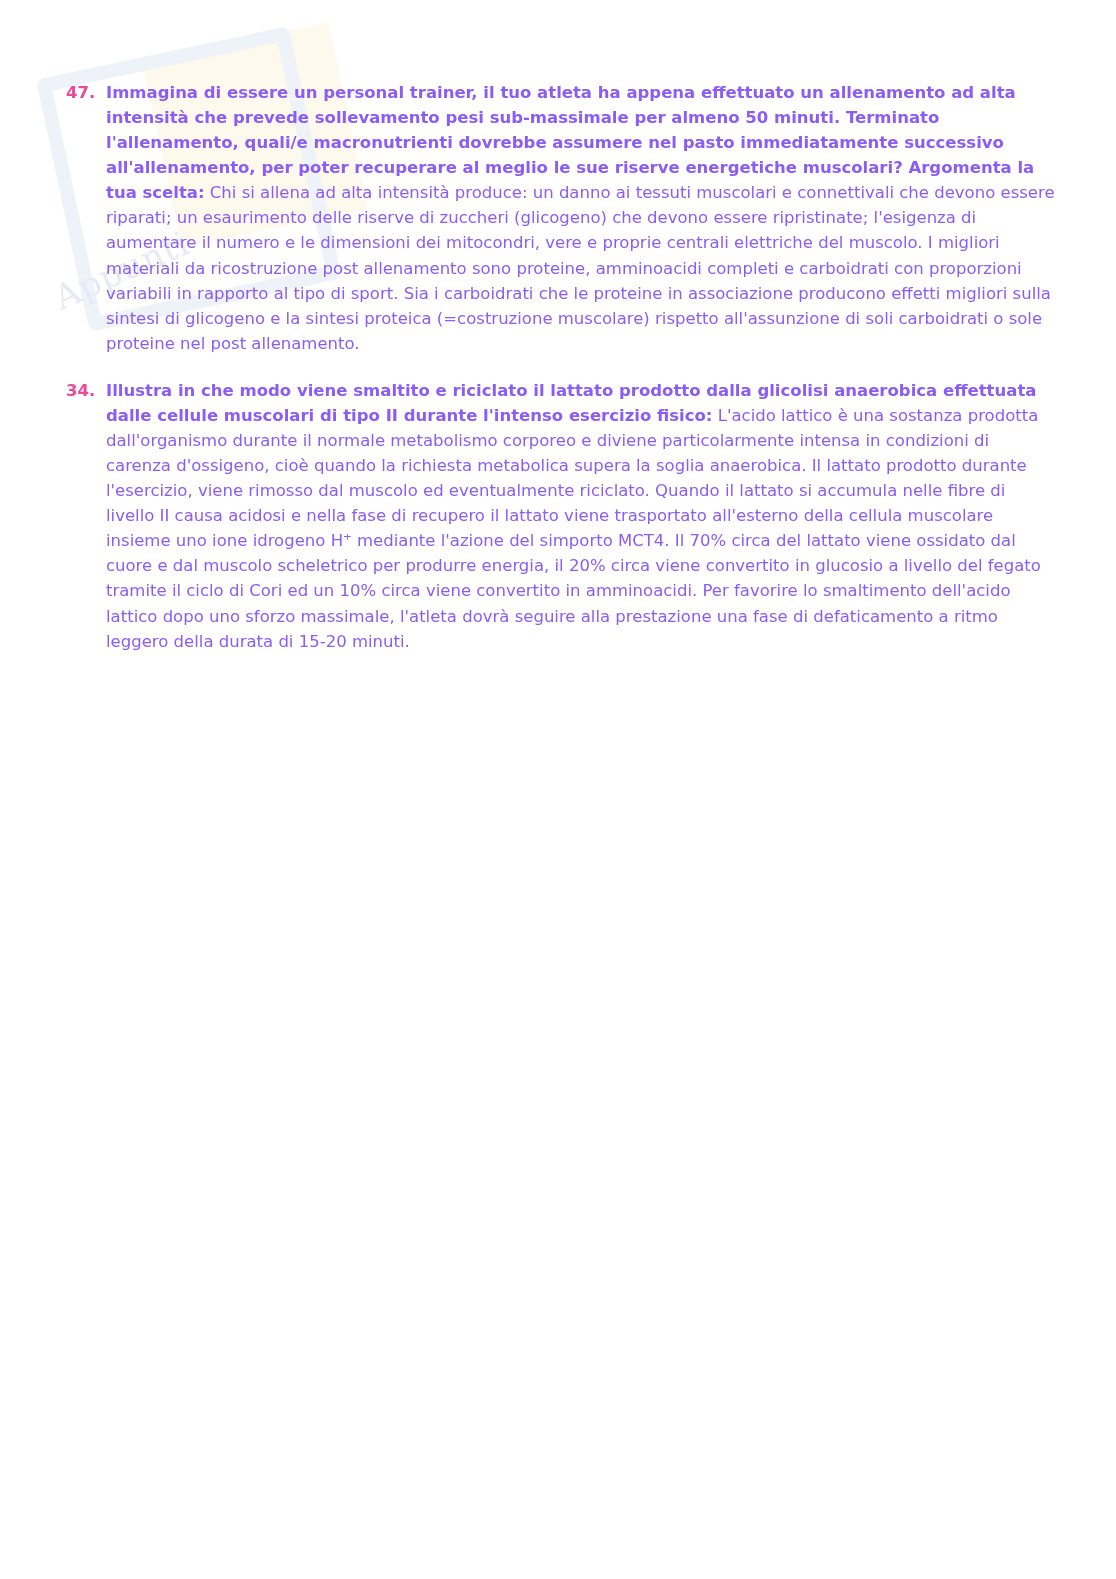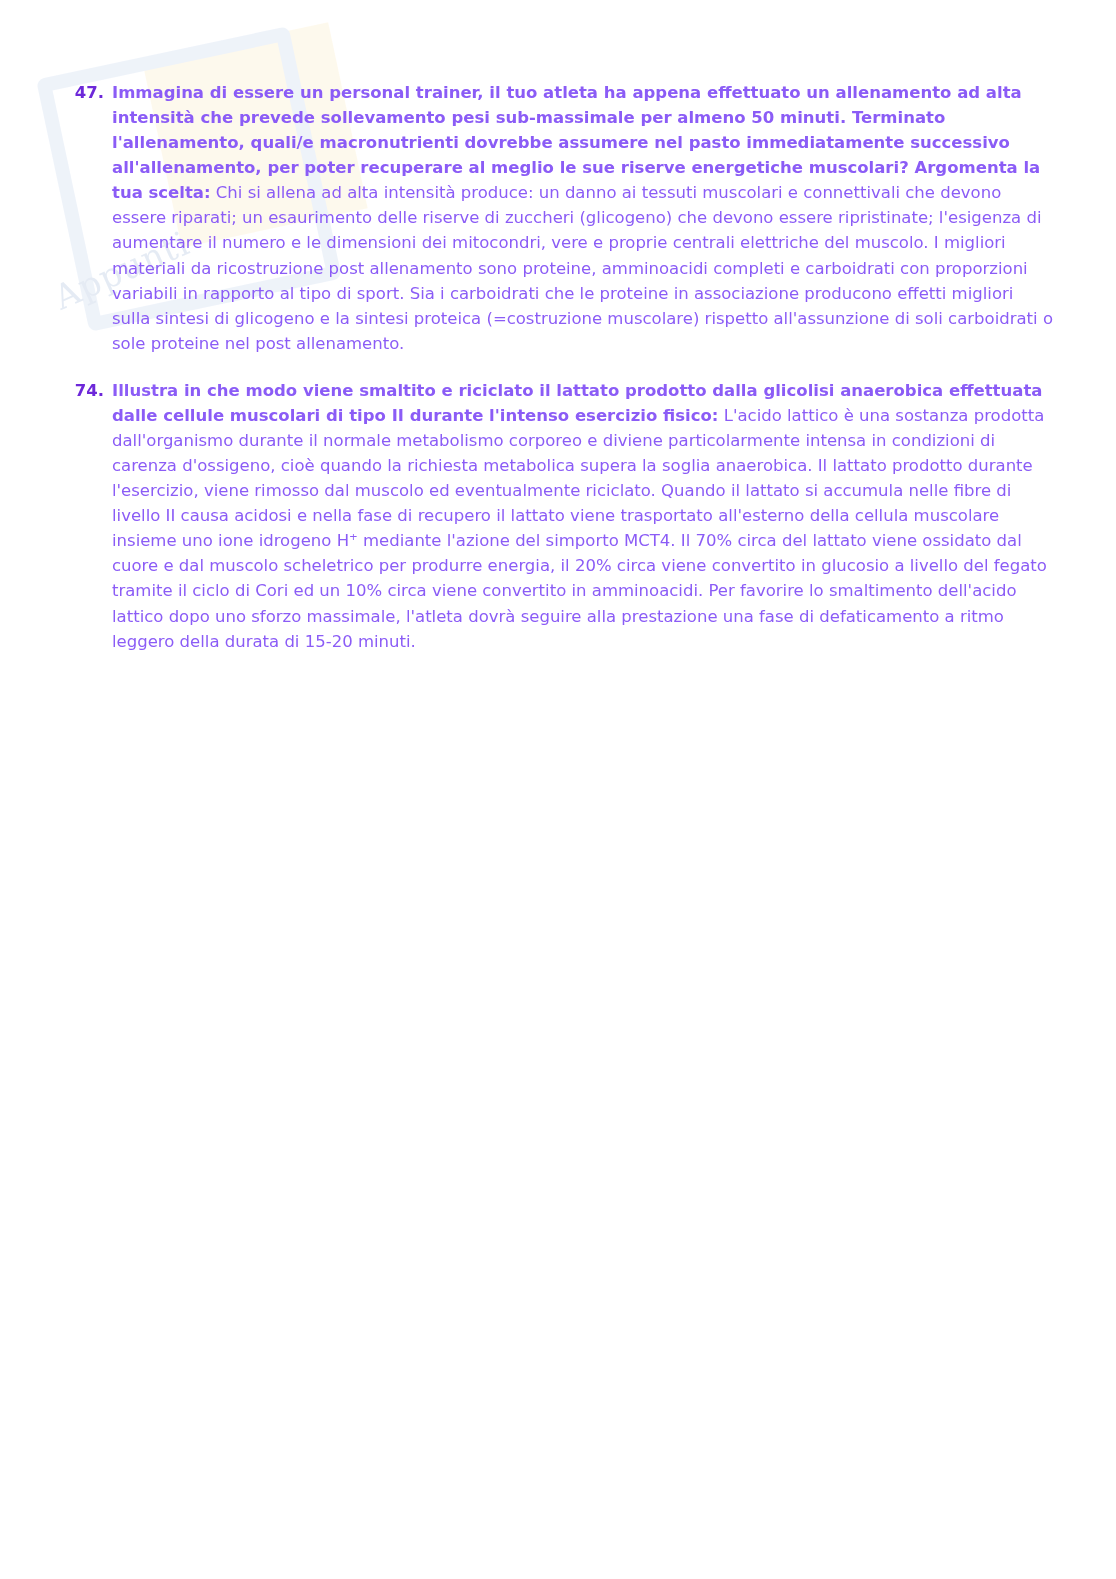--- a/index.html
+++ b/index.html
@@ -74,23 +74,22 @@
     display: flex;
     align-items: flex-start;
     margin-bottom: 22px;
   }
   .qnum {
     flex: 0 0 auto;
     width: 38px;
     font-weight: bold;
     font-size: 16.5px;
     line-height: 1.52;
-    text-align: right;
-    padding-right: 8px;
-    color: #6d28d9;
+    padding-right: 2px;
+    color: #ec4899;
   }
   .qbody {
     flex: 1 1 auto;
     font-size: 16.5px;
     line-height: 1.52;
     text-align: left;
     color: #8b5cf6;
   }
   .qbody .prompt {
     font-weight: bold;
@@ -113,20 +112,20 @@
   <div class="content">
 
     <div class="qitem">
       <div class="qnum">47.</div>
       <div class="qbody">
         <span class="prompt">Immagina di essere un personal trainer, il tuo atleta ha appena effettuato un allenamento ad alta intensità che prevede sollevamento pesi sub-massimale per almeno 50 minuti. Terminato l'allenamento, quali/e macronutrienti dovrebbe assumere nel pasto immediatamente successivo all'allenamento, per poter recuperare al meglio le sue riserve energetiche muscolari? Argomenta la tua scelta:</span><span class="answer"> Chi si allena ad alta intensità produce: un danno ai tessuti muscolari e connettivali che devono essere riparati; un esaurimento delle riserve di zuccheri (glicogeno) che devono essere ripristinate; l'esigenza di aumentare il numero e le dimensioni dei mitocondri, vere e proprie centrali elettriche del muscolo. I migliori materiali da ricostruzione post allenamento sono proteine, amminoacidi completi e carboidrati con proporzioni variabili in rapporto al tipo di sport. Sia i carboidrati che le proteine in associazione producono effetti migliori sulla sintesi di glicogeno e la sintesi proteica (=costruzione muscolare) rispetto all'assunzione di soli carboidrati o sole proteine nel post allenamento.</span>
       </div>
     </div>
 
     <div class="qitem">
-      <div class="qnum">74.</div>
+      <div class="qnum">34.</div>
       <div class="qbody">
         <span class="prompt">Illustra in che modo viene smaltito e riciclato il lattato prodotto dalla glicolisi anaerobica effettuata dalle cellule muscolari di tipo II durante l'intenso esercizio fisico:</span><span class="answer"> L'acido lattico è una sostanza prodotta dall'organismo durante il normale metabolismo corporeo e diviene particolarmente intensa in condizioni di carenza d'ossigeno, cioè quando la richiesta metabolica supera la soglia anaerobica. Il lattato prodotto durante l'esercizio, viene rimosso dal muscolo ed eventualmente riciclato. Quando il lattato si accumula nelle fibre di livello II causa acidosi e nella fase di recupero il lattato viene trasportato all'esterno della cellula muscolare insieme uno ione idrogeno H⁺ mediante l'azione del simporto MCT4. Il 70% circa del lattato viene ossidato dal cuore e dal muscolo scheletrico per produrre energia, il 20% circa viene convertito in glucosio a livello del fegato tramite il ciclo di Cori ed un 10% circa viene convertito in amminoacidi. Per favorire lo smaltimento dell'acido lattico dopo uno sforzo massimale, l'atleta dovrà seguire alla prestazione una fase di defaticamento a ritmo leggero della durata di 15-20 minuti.</span>
       </div>
     </div>
 
   </div>
 </div>
 
 </body></html>

